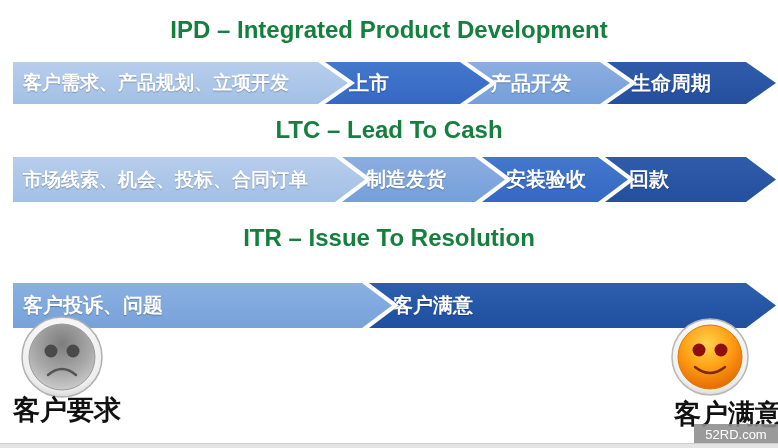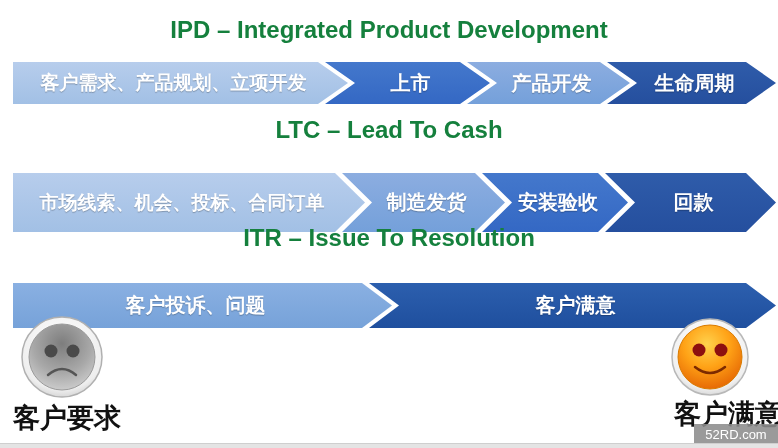--- a/index.html
+++ b/index.html
@@ -10,26 +10,26 @@
   .title {
     position:absolute; left:0; width:778px; text-align:center;
     font-weight:700; color:#15803d; font-size:24px; letter-spacing:0px;
   }
   .t1 { top:16px; }
   .t2 { top:116px; }
   .t3 { top:224px; }
 
   .bar { position:absolute; left:13px; display:flex; }
   .bar1 { top:62px;  height:42px; }
-  .bar2 { top:157px; height:59px;margin-top:16px; }
+  .bar2 { top:157px; height:45px; }
   .bar3 { top:255px; height:45px;margin-top:28px; }
 
   .seg {
     position:relative; height:100%;
-    display:flex; align-items:center; justify-content:center;
+    display:flex; align-items:center; 
     color:#ffffff; font-weight:700; font-size:20px;
     text-shadow:0 1px 1px rgba(0,0,0,0.25);
     clip-path:polygon(0 0, calc(100% - 30px) 0, 100% 50%, calc(100% - 30px) 100%, 0 100%, 30px 50%);
     padding:0 18px 0 24px; box-sizing:border-box; white-space:nowrap;
   }
   .seg-first {
     clip-path:polygon(0 0, calc(100% - 30px) 0, 100% 50%, calc(100% - 30px) 100%, 0 100%);
     padding:0 24px 0 10px;
   }
   .seg + .seg { margin-left:-23px; }
@@ -46,21 +46,21 @@
   .w352{width:352px}.w146{width:146px}.w171{width:171px}
   .w379{width:379px}.w407{width:407px}
 
   .face { position:absolute; }
   .face-sad   { left:20px;  top:315px; }
   .face-happy { left:670px; top:317px; }
 
   .footer-label {
     position:absolute; font-weight:700; color:#111111; font-size:27px; white-space:nowrap;
   }
-  .label-left  { left:13px;  top:400px; }
+  .label-left  { left:13px;  top:392px; }
   .label-right { left:674px; top:396px; }
 
   .watermark {
     position:absolute; right:0; top:424px; width:84px; height:21px;
     background:rgba(140,140,140,0.88); color:#ffffff;
     font-size:13px; line-height:21px; text-align:center;
     font-family:Liberation Sans, sans-serif;
   }
   .bottom-strip {
     position:absolute; left:0; bottom:0; width:778px; height:5px;

